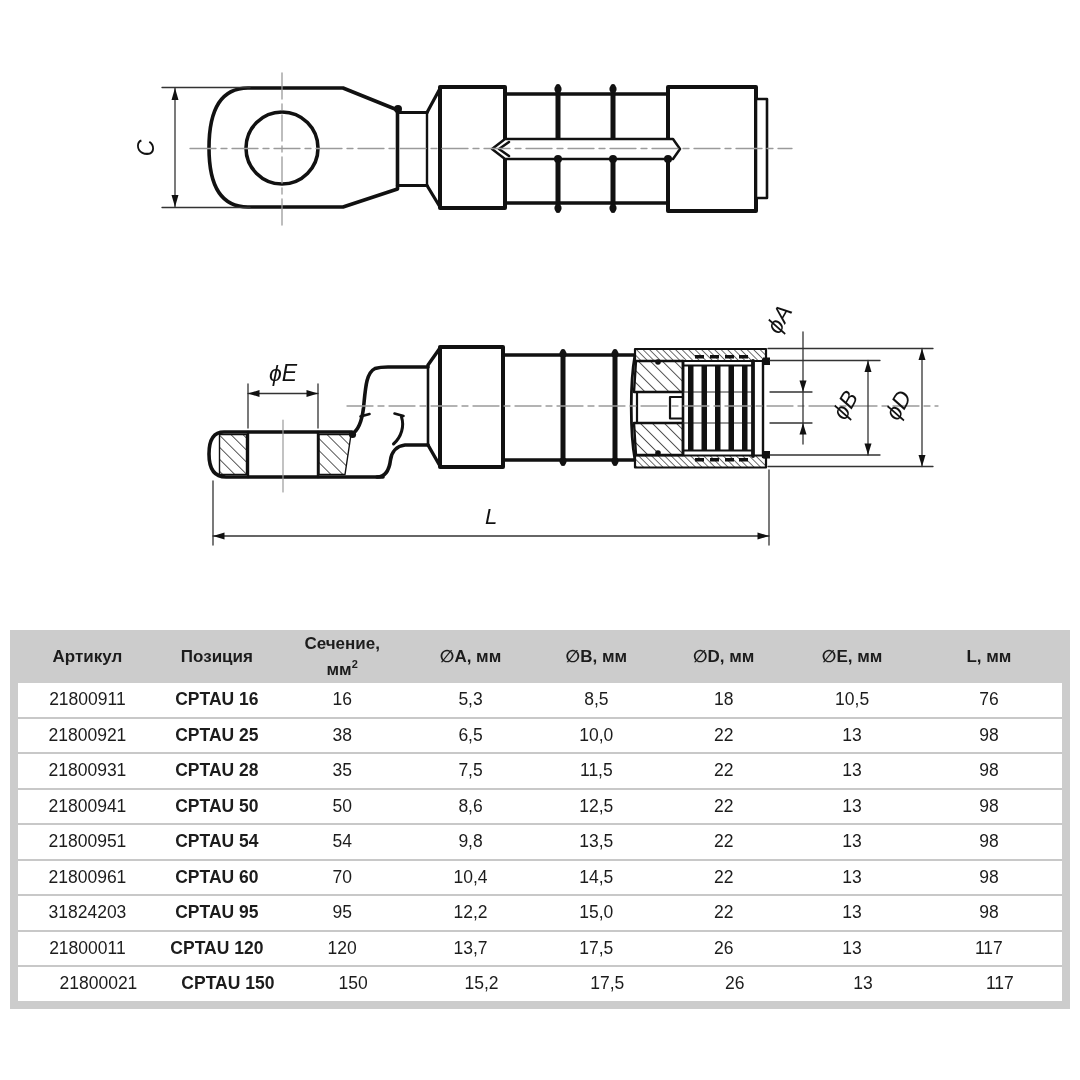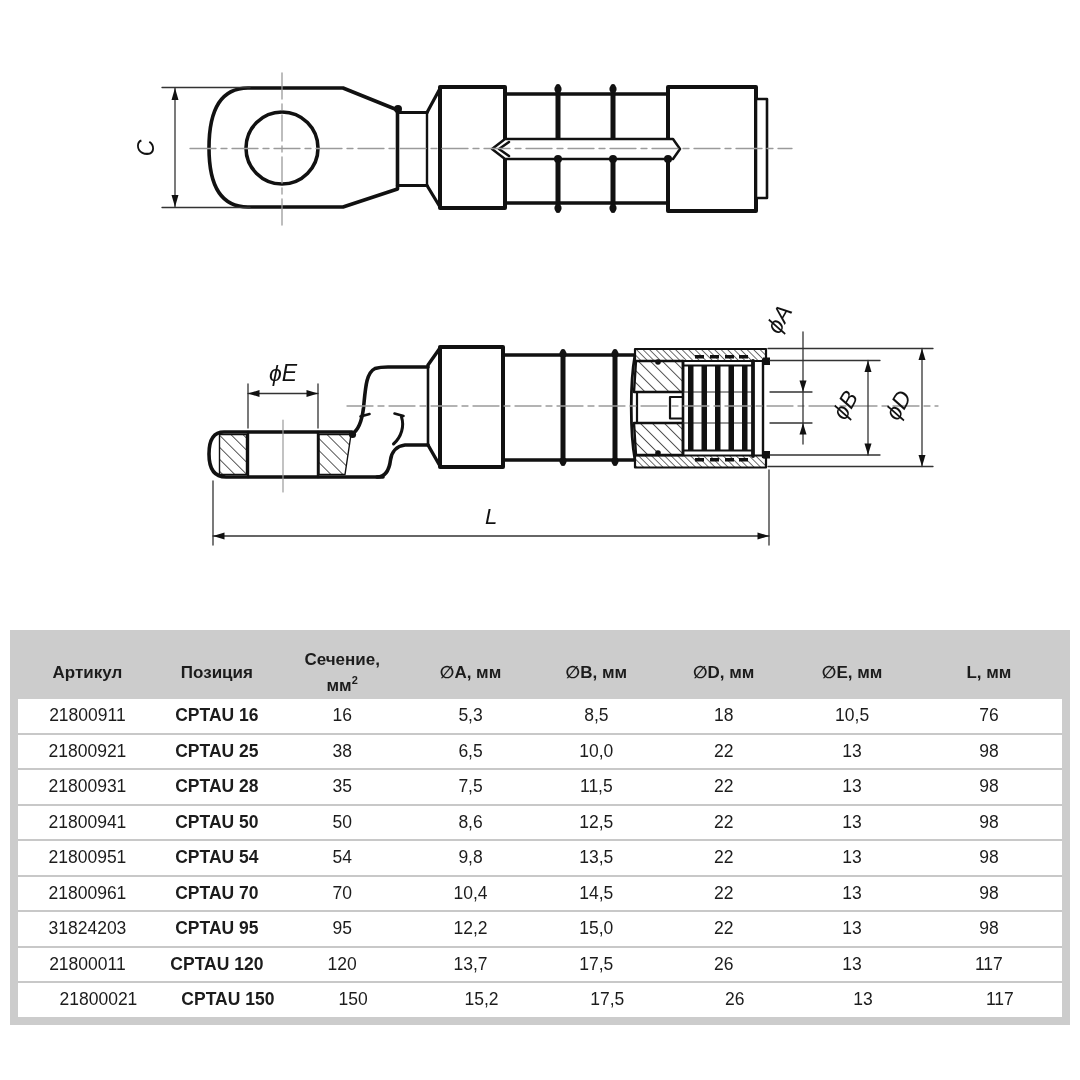--- a/index.html
+++ b/index.html
@@ -5,21 +5,21 @@
   :root{
     --header_bg:#cccccc; --row_separator:#c8c8c8; --table_text:#1c1c1c;
     --line:#111111; --centerline:#9a9a9a; --page_bg:#ffffff;
   }
   html,body{margin:0;padding:0;}
   body{background:var(--page_bg);font-family:"Liberation Sans","DejaVu Sans",sans-serif;}
   .page{position:relative;width:1080px;height:1080px;background:var(--page_bg);overflow:hidden;}
   .drawing-svg{position:absolute;left:0;top:0;}
   .dim-label{font-style:italic;fill:#111;font-family:"Liberation Sans","DejaVu Sans",sans-serif;}
   .table-wrap{position:absolute;left:10px;right:10px;top:630px;background:var(--header_bg);padding:0 8px 8px 8px;box-sizing:border-box;}
-  table{width:100%;border-collapse:collapse;table-layout:fixed;color:var(--table_text);margin-top:16px;}
+  table{width:100%;border-collapse:collapse;table-layout:fixed;color:var(--table_text);}
   thead th{height:53px;font-weight:bold;font-size:17px;line-height:20px;text-align:center;vertical-align:middle;padding:0;background:var(--header_bg);}
   thead sup{font-size:11px;}
   tbody td{height:33.5px;background:#fff;border-bottom:2px solid var(--row_separator);text-align:center;vertical-align:middle;font-size:17.5px;padding:0;}
   tbody tr:last-child td{border-bottom:none;padding-left:22px;}
   tbody td.bold{font-weight:bold;}
 </style>
 </head>
 <body>
 
 <div class="page">
@@ -269,21 +269,21 @@
             <td class="bold">CPTAU 54</td>
             <td>54</td>
             <td>9,8</td>
             <td>13,5</td>
             <td>22</td>
             <td>13</td>
             <td>98</td>
           </tr>
           <tr>
             <td>21800961</td>
-            <td class="bold">CPTAU 70</td>
+            <td class="bold">CPTAU 60</td>
             <td>70</td>
             <td>10,4</td>
             <td>14,5</td>
             <td>22</td>
             <td>13</td>
             <td>98</td>
           </tr>
           <tr>
             <td>31824203</td>
             <td class="bold">CPTAU 95</td>

